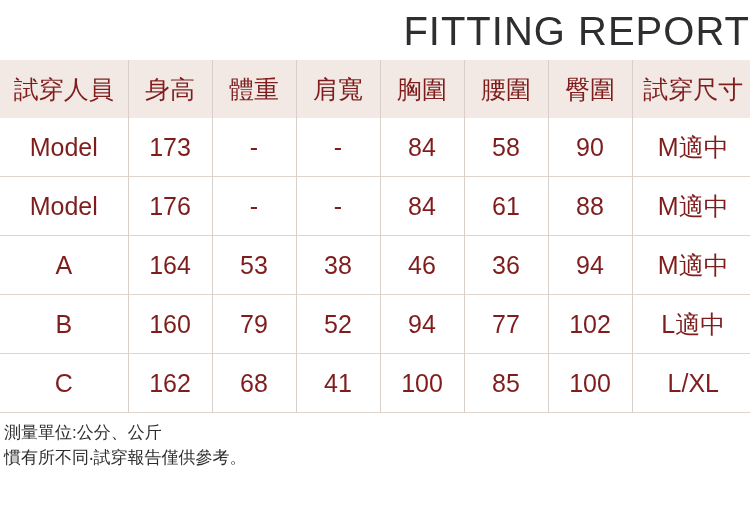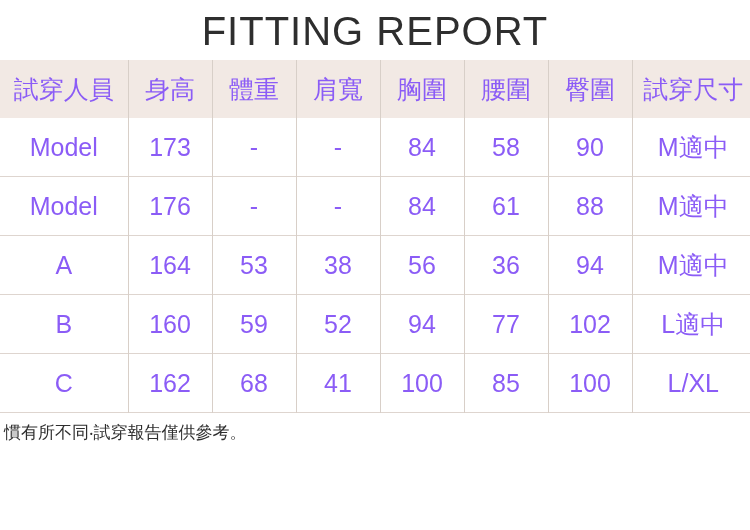--- a/index.html
+++ b/index.html
@@ -16,38 +16,38 @@
   }
   .sheet {
     width: 750px;
     height: 530px;
     position: relative;
     box-sizing: border-box;
     display: flex;
     flex-direction: column;
   }
   .title {
-    text-align: center;
+    text-align: right;
     font-size: 40px;
     letter-spacing: 1px;
     font-weight: 400;
     color: #2e2e2e;
     padding: 8px 0 6px 0;
     line-height: 1.15;
   }
   table.fitting {
     border-collapse: collapse;
     width: 750px;
     table-layout: fixed;
   }
   table.fitting th, table.fitting td {
     text-align: center;
     font-weight: 400;
     font-size: 25px;
-    color: #8b5cf6;
+    color: #7f1d1d;
     border-right: 1px solid #d8cfc8;
     padding: 0;
     height: 58px;
     vertical-align: middle;
   }
   table.fitting th:last-child,
   table.fitting td:last-child {
     border-right: none;
   }
   thead tr {
@@ -129,45 +129,46 @@
         <td>84</td>
         <td>61</td>
         <td>88</td>
         <td class="size-cell">M適中</td>
       </tr>
       <tr>
         <td>A</td>
         <td>164</td>
         <td>53</td>
         <td>38</td>
-        <td>56</td>
+        <td>46</td>
         <td>36</td>
         <td>94</td>
         <td class="size-cell">M適中</td>
       </tr>
       <tr>
         <td>B</td>
         <td>160</td>
-        <td>59</td>
+        <td>79</td>
         <td>52</td>
         <td>94</td>
         <td>77</td>
         <td>102</td>
         <td class="size-cell">L適中</td>
       </tr>
       <tr>
         <td>C</td>
         <td>162</td>
         <td>68</td>
         <td>41</td>
         <td>100</td>
         <td>85</td>
         <td>100</td>
         <td class="size-cell">L/XL</td>
       </tr>
     </tbody>
   </table>
 
   <div class="notes">
+    <div>測量單位:公分、公斤</div>
     <div>慣有所不同‧試穿報告僅供參考。</div>
   </div>
 
 </div>
 
 </body></html>

